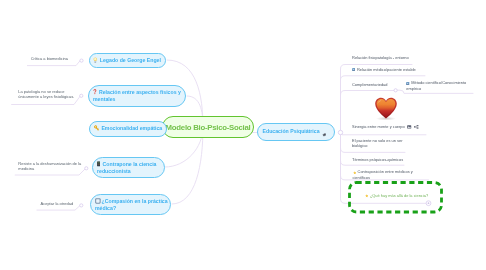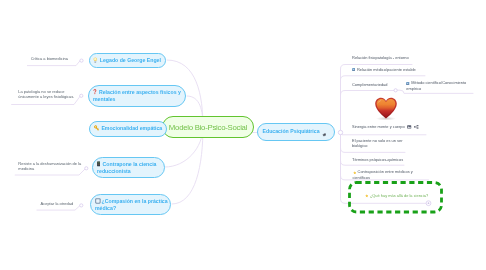--- a/index.html
+++ b/index.html
@@ -12,21 +12,21 @@
           border:1.1px solid #66c7f3;border-radius:999px;
           color:#3bb0f0;display:flex;align-items:center;}
   .bubble .txt{font-size:5.2px;font-weight:bold;line-height:6.6px;
                letter-spacing:0px;display:block;white-space:nowrap;}
   .bubble .ico{display:inline-block;vertical-align:-0.7px;margin-right:2.2px;}
 
   .central{position:absolute;box-sizing:border-box;background:#f0ffe6;
            border:1.5px solid #62c42f;border-radius:999px;color:#74c24c;
            display:flex;align-items:center;justify-content:center;
            white-space:nowrap;}
-  .central .txt{font-size:7.8px;font-weight:normal;letter-spacing:-0.27px;}
+  .central .txt{font-size:7.8px;font-weight:bold;letter-spacing:-0.27px;}
 
   .note{position:absolute;color:#5a646e;font-size:4.0px;line-height:5.0px;}
   .ritem{position:absolute;color:#4d5663;font-size:3.95px;line-height:5.2px;}
   .ritem .ico{display:inline-block;vertical-align:-0.5px;margin-right:0.8px;}
 </style>
 </head>
 <body>
 
 <div id="stage">
 

